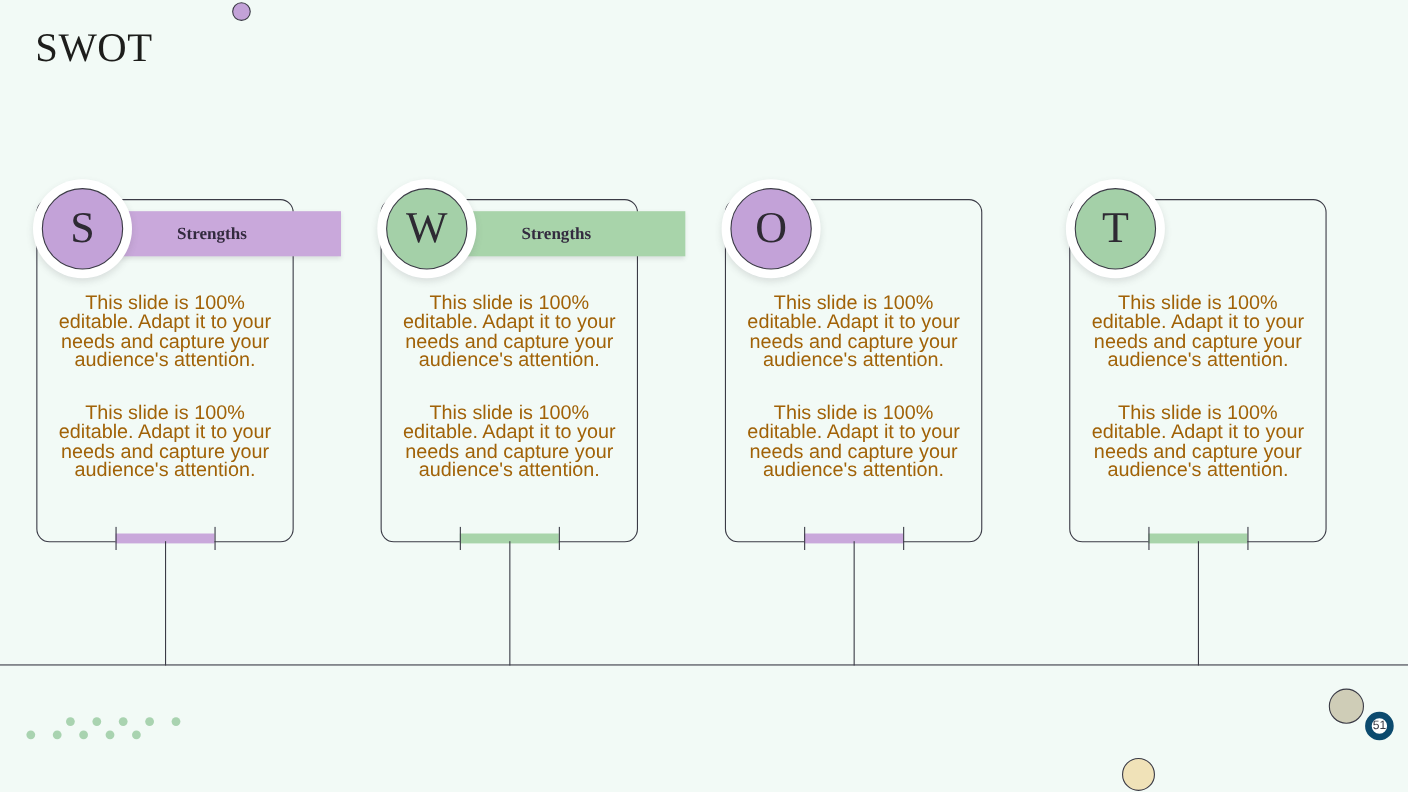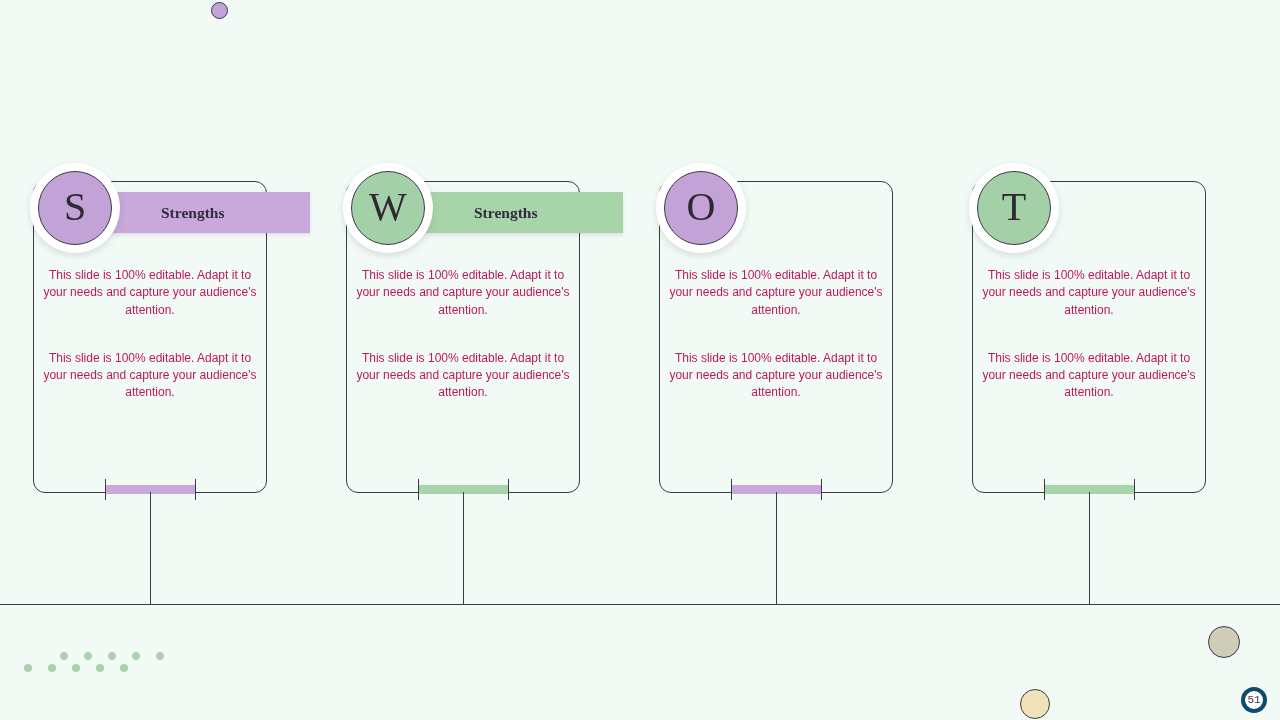--- a/index.html
+++ b/index.html
@@ -137,23 +137,23 @@
 
   
   .card-body {
     position: absolute;
     left: 43px;
     top: 267px;
     width: 214px;
     text-align: center;
   }
   .body-para {
-    font-size: 12px;
+    font-size: 18px;
     line-height: 17.3px;
-    color: #be185d;
+    color: #a16207;
   }
   .body-para + .body-para {
     margin-top: 31px;
   }
 
   
   .bottom-bar {
     position: absolute;
     left: 105px;
     top: 485px;
@@ -203,40 +203,40 @@
   .corner-circle.beige {
     left: 1020px;
     top: 689px;
     width: 30px;
     height: 30px;
     background: #f0e2b8;
   }
   .page-number {
     position: absolute;
     left: 1241px;
-    top: 687px;
+    top: 647px;
     width: 26px;
     height: 26px;
     border-radius: 50%;
-    border: 4px solid #0c4a6e;
+    border: 6px solid #0c4a6e;
     box-sizing: border-box;
     background: #ffffff;
     display: flex;
     align-items: center;
     justify-content: center;
     font-size: 11px;
     color: #3b3b46;
-    font-family: Liberation Mono, monospace;
   }
 </style>
 </head>
 <body>
 
 <div class="slide">
 
+  <div class="slide-title">SWOT</div>
 
   <div class="top-dot"></div>
 
   <div class="baseline"></div>
 
   <div id="columns-root">
       <div class="column" style="left: 0px;">
         <div class="card"></div>
         <div class="banner" style="background: rgb(201, 168, 219);">
           <div class="banner-label">Strengths</div>

